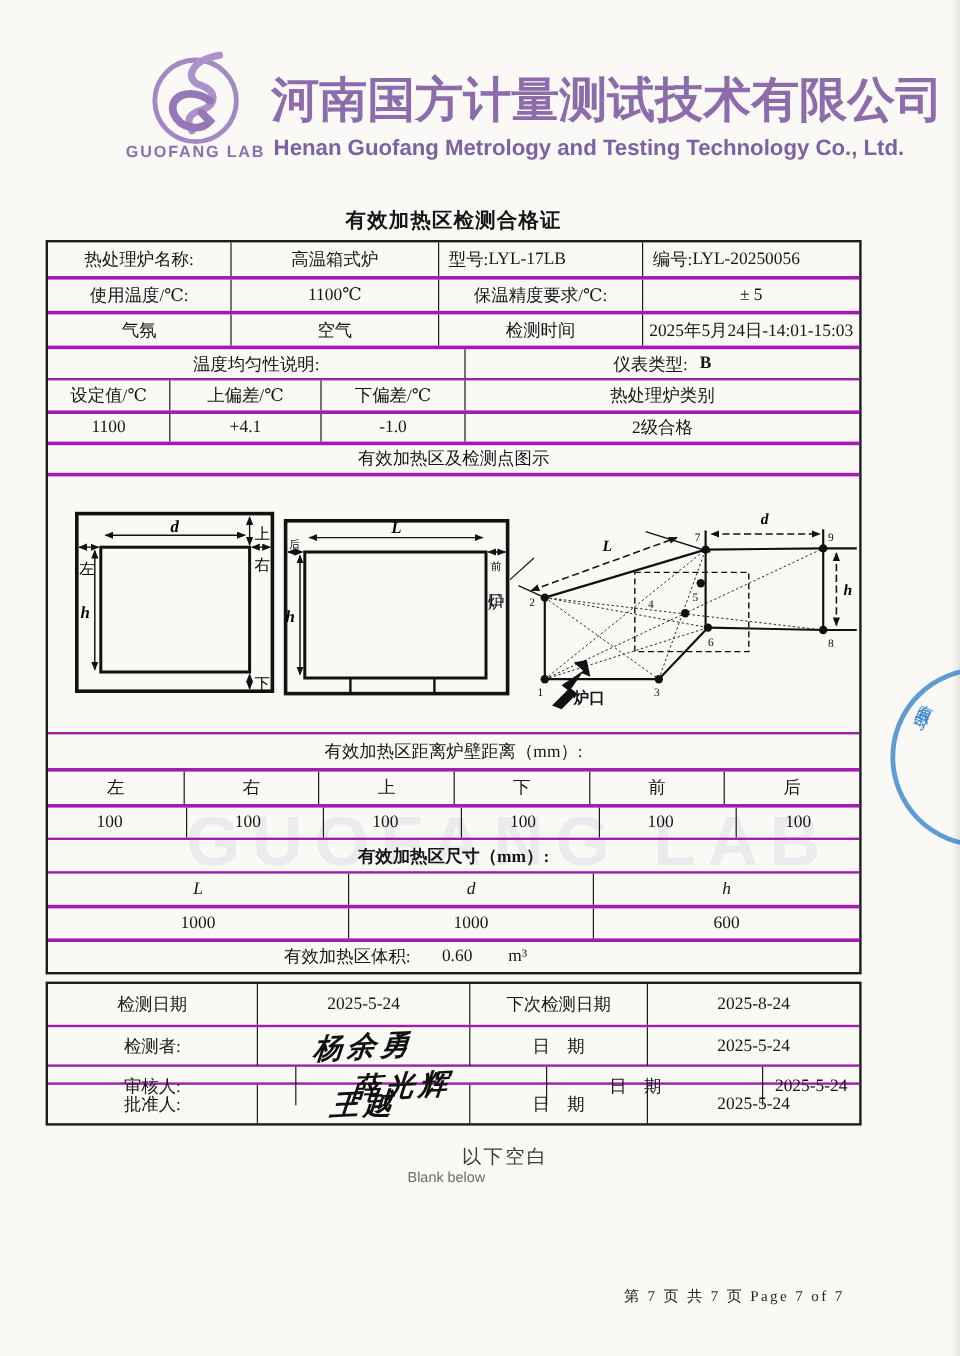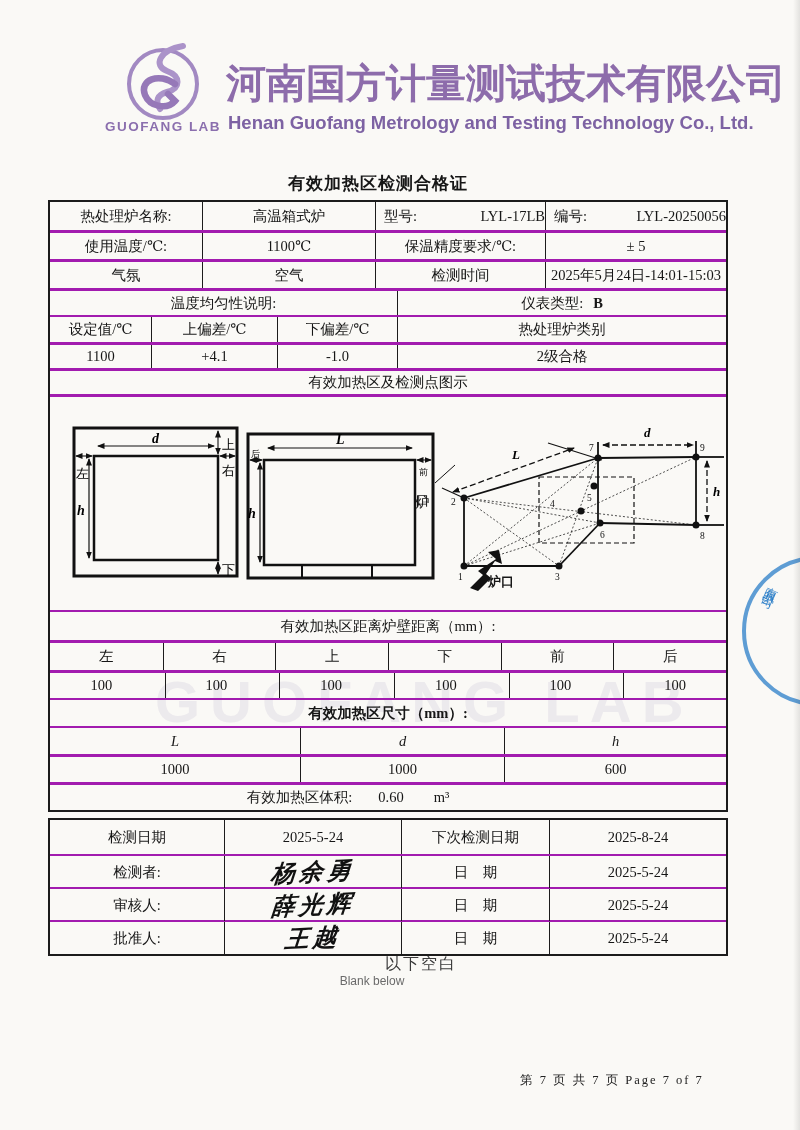--- a/index.html
+++ b/index.html
@@ -10,37 +10,37 @@
   .logo-caption{left:92px;top:119px;width:142px;text-align:center;
       font-family:"Liberation Sans","DejaVu Sans",sans-serif;
       font-size:13.5px;font-weight:bold;letter-spacing:1.5px;color:#8b6fae;}
   .company-cn{left:226px;top:56px;width:500px;font-size:40px;font-weight:600;
       color:#8d6cab;letter-spacing:0;white-space:nowrap;}
   .company-en{left:228px;top:112px;width:500px;font-size:18.5px;font-weight:bold;
       font-family:"Liberation Sans","DejaVu Sans",sans-serif;color:#7d62a3;white-space:nowrap;}
   .doc-title{left:38px;top:172px;width:680px;text-align:center;
       font-size:17px;font-weight:bold;letter-spacing:1px;}
   
-  .tbl{left:48px;width:680px;border:2px solid #1c1c1c;box-sizing:border-box;background:transparent;}
+  .tbl{left:38px;width:680px;border:2px solid #1c1c1c;box-sizing:border-box;background:transparent;}
   .r{display:grid;border-top:3px solid #a21caf;box-sizing:border-box;}
   .r:first-child{border-top:none;}
   .r.thick{border-top-width:2px;}
   .c{border-left:1px solid #1c1c1c;display:flex;align-items:center;justify-content:center;
      font-size:14.5px;box-sizing:border-box;min-width:0;}
   .c:first-child{border-left:none;}
   .cols-a{grid-template-columns:152px 173px 170px 1fr;}
   .cols-b{grid-template-columns:347px 1fr;}
   .cols-c{grid-template-columns:101px 126px 120px 1fr;}
   .cols-1{grid-template-columns:1fr;}
   .cols-6{grid-template-columns:repeat(6,1fr);}
   .cols-3{grid-template-columns:250px 204px 1fr;}
   .cols-s{grid-template-columns:174px 177px 148px 1fr;}
   .lv{justify-content:flex-start;}
   .lv .lv-label{padding-left:8px;white-space:nowrap;}
-  .lv .lv-value{flex:1;text-align:right;}
+  .lv .lv-value{flex:1;text-align:left;}
   .pair{gap:10px;}
   .ital{font-style:italic;font-weight:600;}
   .vol{gap:0;padding-left:40px;}
   .vol .vl{margin-right:26px;}
   .vol .vv{margin-right:30px;}
   .vol-inner{transform:translateX(-60px);display:flex;align-items:center;}
   .sig{font-size:24px;font-weight:600;font-style:italic;transform:rotate(-3deg) skewX(-8deg);
        letter-spacing:4px;color:#111;}
   .pre{white-space:pre;}
   
@@ -301,21 +301,21 @@
 
   <div class="r cols-s thick" style="height:33px;">
     <div class="c">检测者:</div>
     <div class="c">
         <span class="sig">杨余勇</span>
       </div>
     <div class="c pre">日　期</div>
     <div class="c">2025-5-24</div>
   </div>
 
-  <div class="r cols-s thick" style="height:33px;">
+  <div class="r cols-s thick" style="height:15px;gap:32px;">
     <div class="c">审核人:</div>
     <div class="c">
         <span class="sig">薛光辉</span>
       </div>
     <div class="c pre">日　期</div>
     <div class="c">2025-5-24</div>
   </div>
 
   <div class="r cols-s thick" style="height:34px;">
     <div class="c">批准人:</div>

